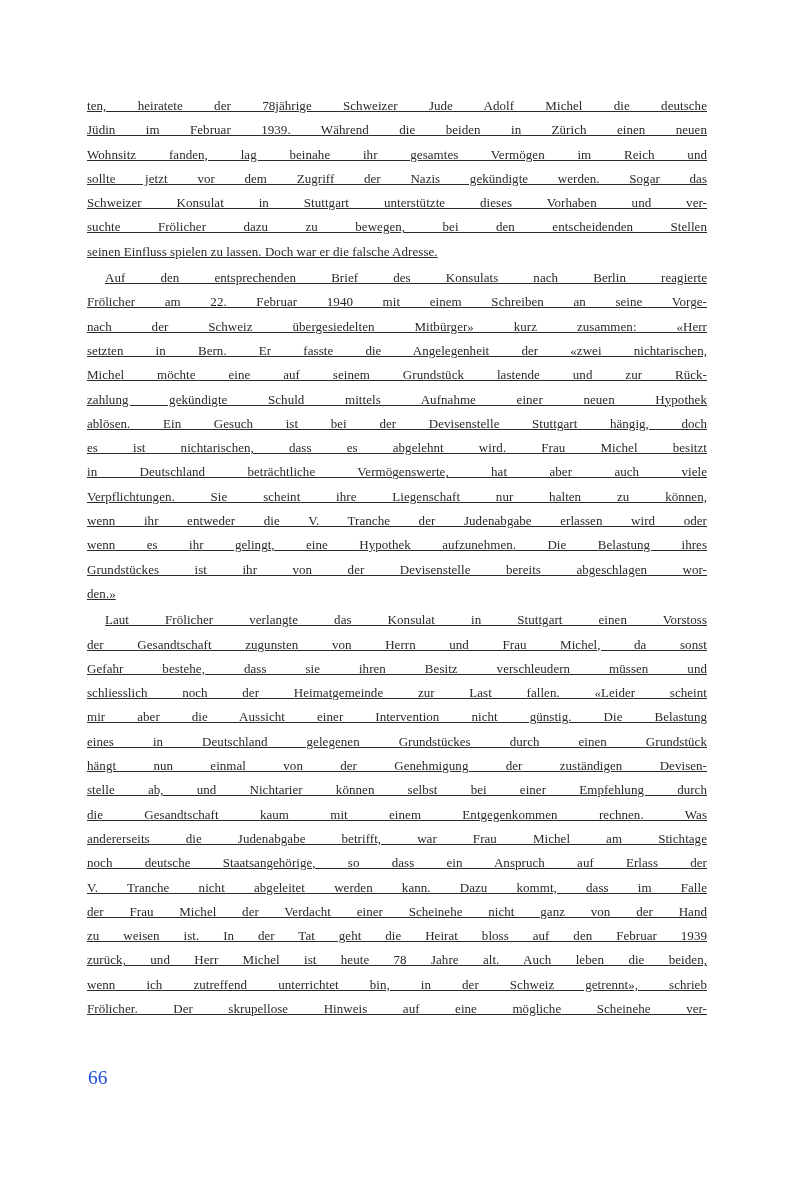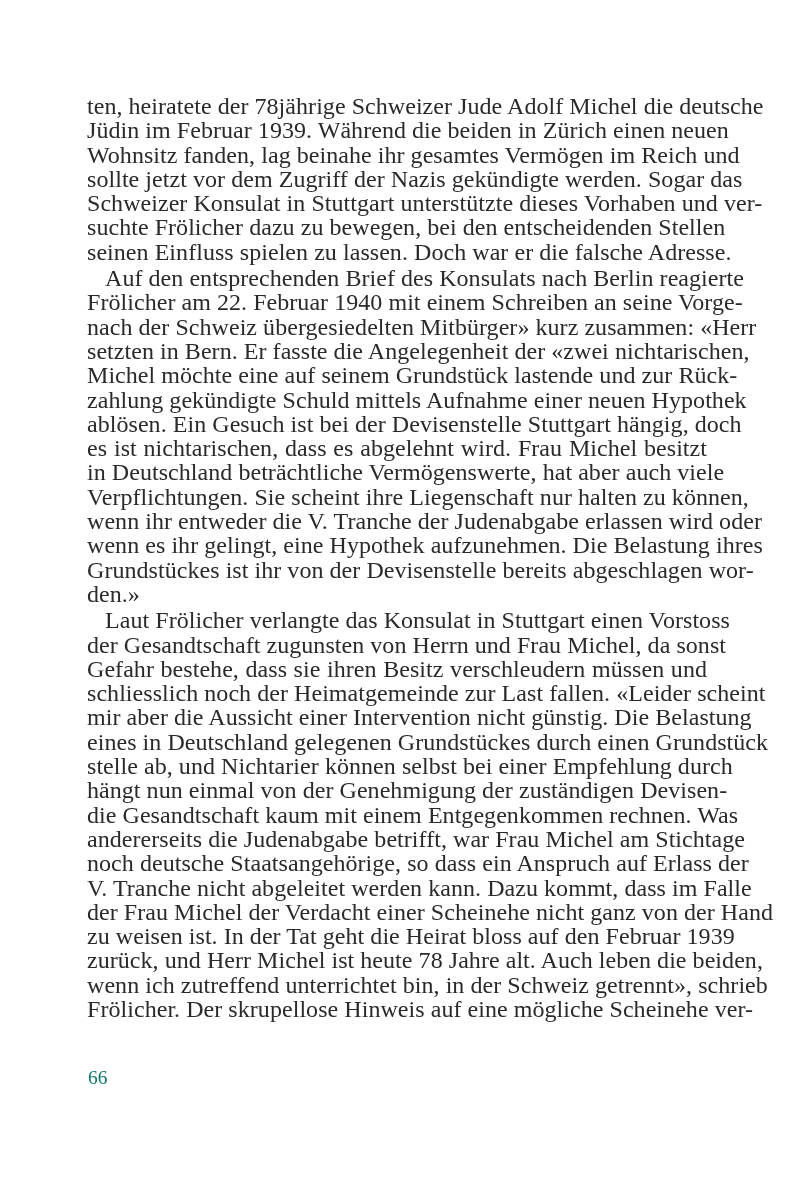--- a/index.html
+++ b/index.html
@@ -16,44 +16,45 @@
     color: #2a2a2a;
   }
   .page {
     position: absolute;
     left: 87px;
     top: 94px;
     width: 620px;
   }
   .line {
     display: block;
-    font-size: 24px;
+    font-size: 13px;
     line-height: 24.3px;
     height: 24.3px;
     white-space: nowrap;
     text-align: justify;
     text-align-last: justify;
     letter-spacing: 0.05px;
+    text-decoration: underline;
   }
   .line.last {
     text-align-last: left;
   }
   .line.indent {
     padding-left: 18px;
   }
   .para-gap {
     height: 2px;
   }
   .page-number {
     position: absolute;
     left: 88px;
     top: 1066px;
     font-size: 19.4px;
     line-height: 24px;
-    color: #0f766e;
+    color: #1d4ed8;
   }
 </style>
 </head>
 <body>
 
 <div class="page">
   <div>
     <span class="line">ten, heiratete der 78jährige Schweizer Jude Adolf Michel die deutsche</span>
     <span class="line">Jüdin im Februar 1939. Während die beiden in Zürich einen neuen</span>
     <span class="line">Wohnsitz fanden, lag beinahe ihr gesamtes Vermögen im Reich und</span>
@@ -80,22 +81,22 @@
     <span class="line last">den.»</span>
   </div>
   <div class="para-gap"></div>
   <div>
     <span class="line indent">Laut Frölicher verlangte das Konsulat in Stuttgart einen Vorstoss</span>
     <span class="line">der Gesandtschaft zugunsten von Herrn und Frau Michel, da sonst</span>
     <span class="line">Gefahr bestehe, dass sie ihren Besitz verschleudern müssen und</span>
     <span class="line">schliesslich noch der Heimatgemeinde zur Last fallen.  «Leider scheint</span>
     <span class="line">mir aber die Aussicht einer Intervention nicht günstig. Die Belastung</span>
     <span class="line">eines in Deutschland gelegenen Grundstückes durch einen Grundstück</span>
+    <span class="line">hängt nun einmal von der Genehmigung der zuständigen Devisen-</span>
     <span class="line">stelle ab, und Nichtarier können selbst bei einer Empfehlung durch</span>
-    <span class="line">hängt nun einmal von der Genehmigung der zuständigen Devisen-</span>
     <span class="line">die Gesandtschaft kaum mit einem Entgegenkommen rechnen. Was</span>
     <span class="line">andererseits die Judenabgabe betrifft, war Frau Michel am Stichtage</span>
     <span class="line">noch deutsche Staatsangehörige, so dass ein Anspruch auf Erlass der</span>
     <span class="line">V. Tranche nicht abgeleitet werden kann. Dazu kommt, dass im Falle</span>
     <span class="line">der Frau Michel der Verdacht einer Scheinehe nicht ganz von der Hand</span>
     <span class="line">zu weisen ist. In der Tat geht die Heirat bloss auf den Februar 1939</span>
     <span class="line">zurück, und Herr Michel ist heute 78 Jahre alt. Auch leben die beiden,</span>
     <span class="line">wenn ich zutreffend unterrichtet bin, in der Schweiz getrennt», schrieb</span>
     <span class="line">Frölicher. Der skrupellose Hinweis auf eine mögliche Scheinehe ver-</span>
   </div>

